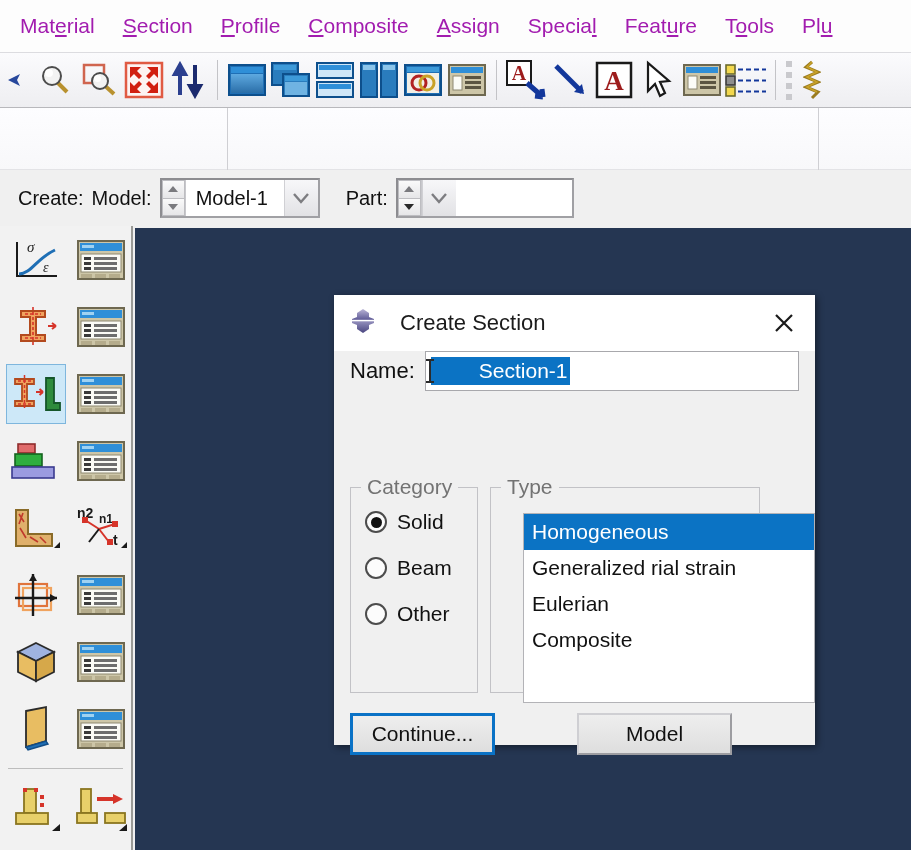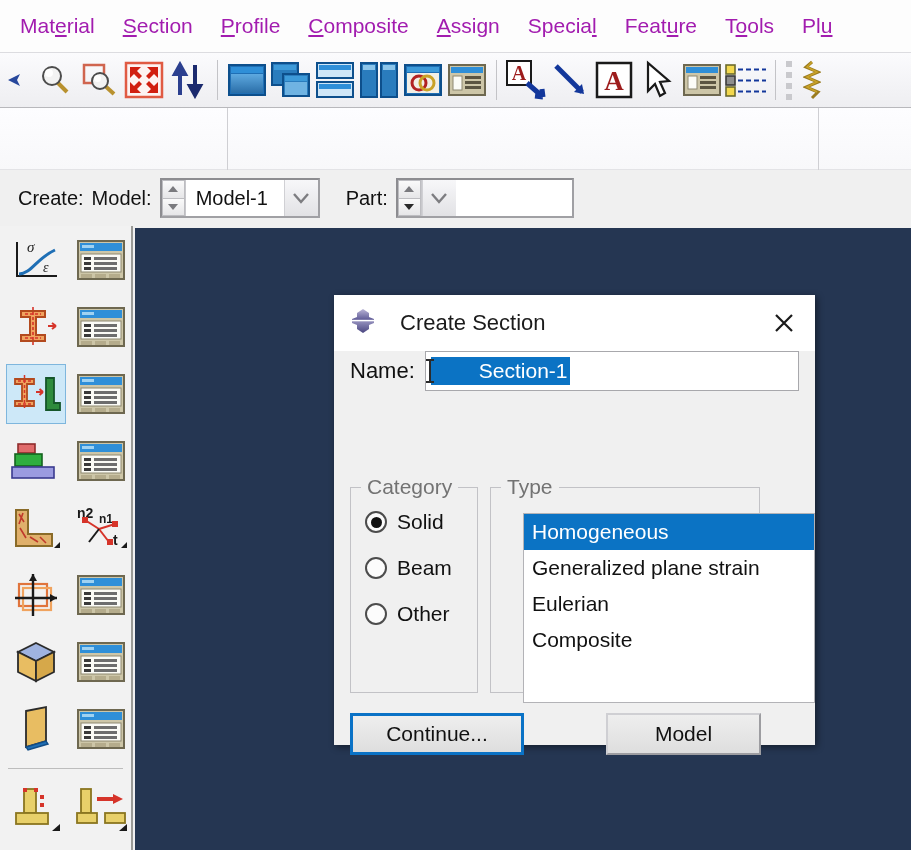--- a/index.html
+++ b/index.html
@@ -197,21 +197,21 @@
     position: absolute; left: 16px; top: 362px; width: 449px;
     display: flex; align-items: center;
   }
   .btn {
     height: 42px; background: linear-gradient(180deg,#eeeeee,#dedede);
     border: 2px solid #9d9da1;
     border-top-color: #cfcfd3; border-left-color: #cfcfd3;
     display: flex; align-items: center; justify-content: center;
     font-size: 21px; color: #111; cursor: default;
   }
-  #btn-continue { width: 174px; border: 3px solid #0a72c6; }
+  #btn-continue { width: 145px; border: 3px solid #0a72c6; }
   #btn-cancel { width: 155px; margin-left: 82px; }
 </style>
 </head>
 <body>
 
 <div id="menubar">
   <div class="menu-item"><span>Mat</span><span class="mn">e</span><span>rial</span></div>
   <div class="menu-item"><span class="mn">S</span><span>ection</span></div>
   <div class="menu-item"><span class="mn">P</span><span>rofile</span></div>
   <div class="menu-item"><span class="mn">C</span><span>omposite</span></div>
@@ -760,21 +760,21 @@
       <div class="radio-row">
         <span class="radio"></span>
         <span class="radio-lbl">Other</span>
       </div>
     </fieldset>
 
     <fieldset class="grp" id="typ-grp">
       <legend>Type</legend>
       <div id="typ-list">
         <div class="list-item sel" style="background: rgb(11, 115, 196);">Homogeneous</div>
-        <div class="list-item">Generalized plane strain</div>
+        <div class="list-item">Generalized rial strain</div>
         <div class="list-item">Eulerian</div>
         <div class="list-item">Composite</div>
       </div>
     </fieldset>
 
     <div class="btn-row">
       <div class="btn" id="btn-continue">Continue...</div>
       <div class="btn" id="btn-cancel">Model</div>
     </div>
   </div>

